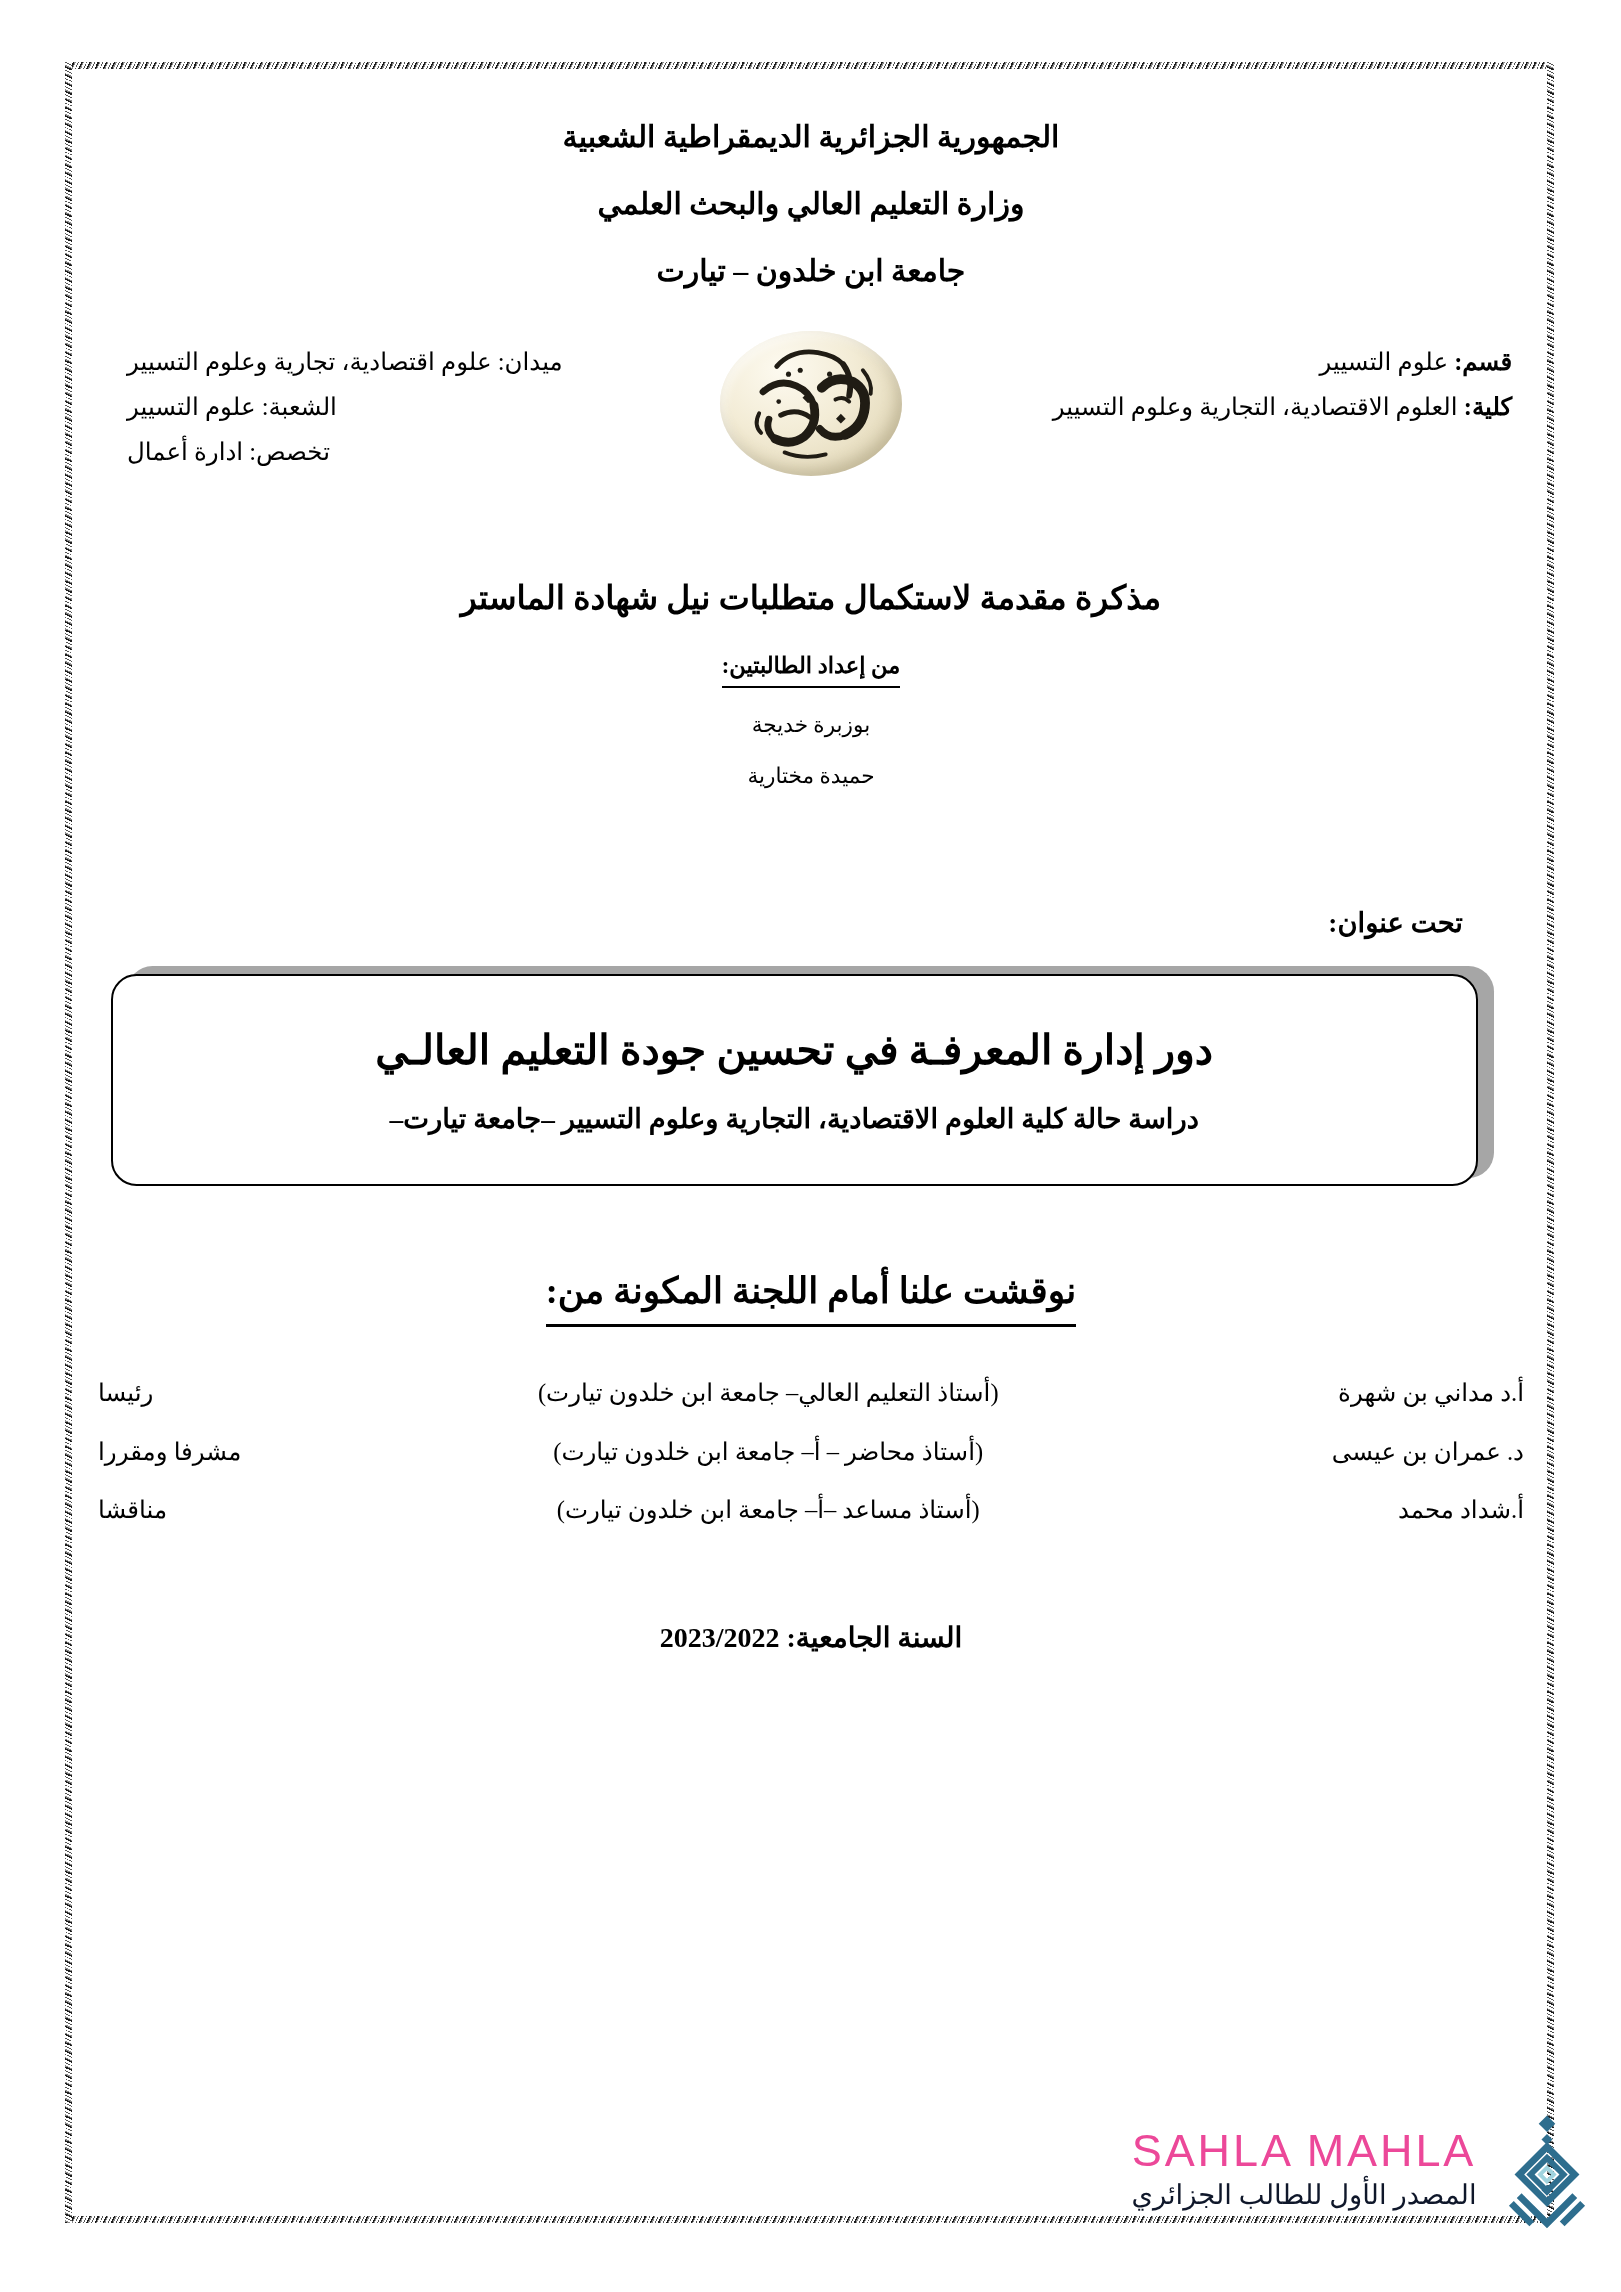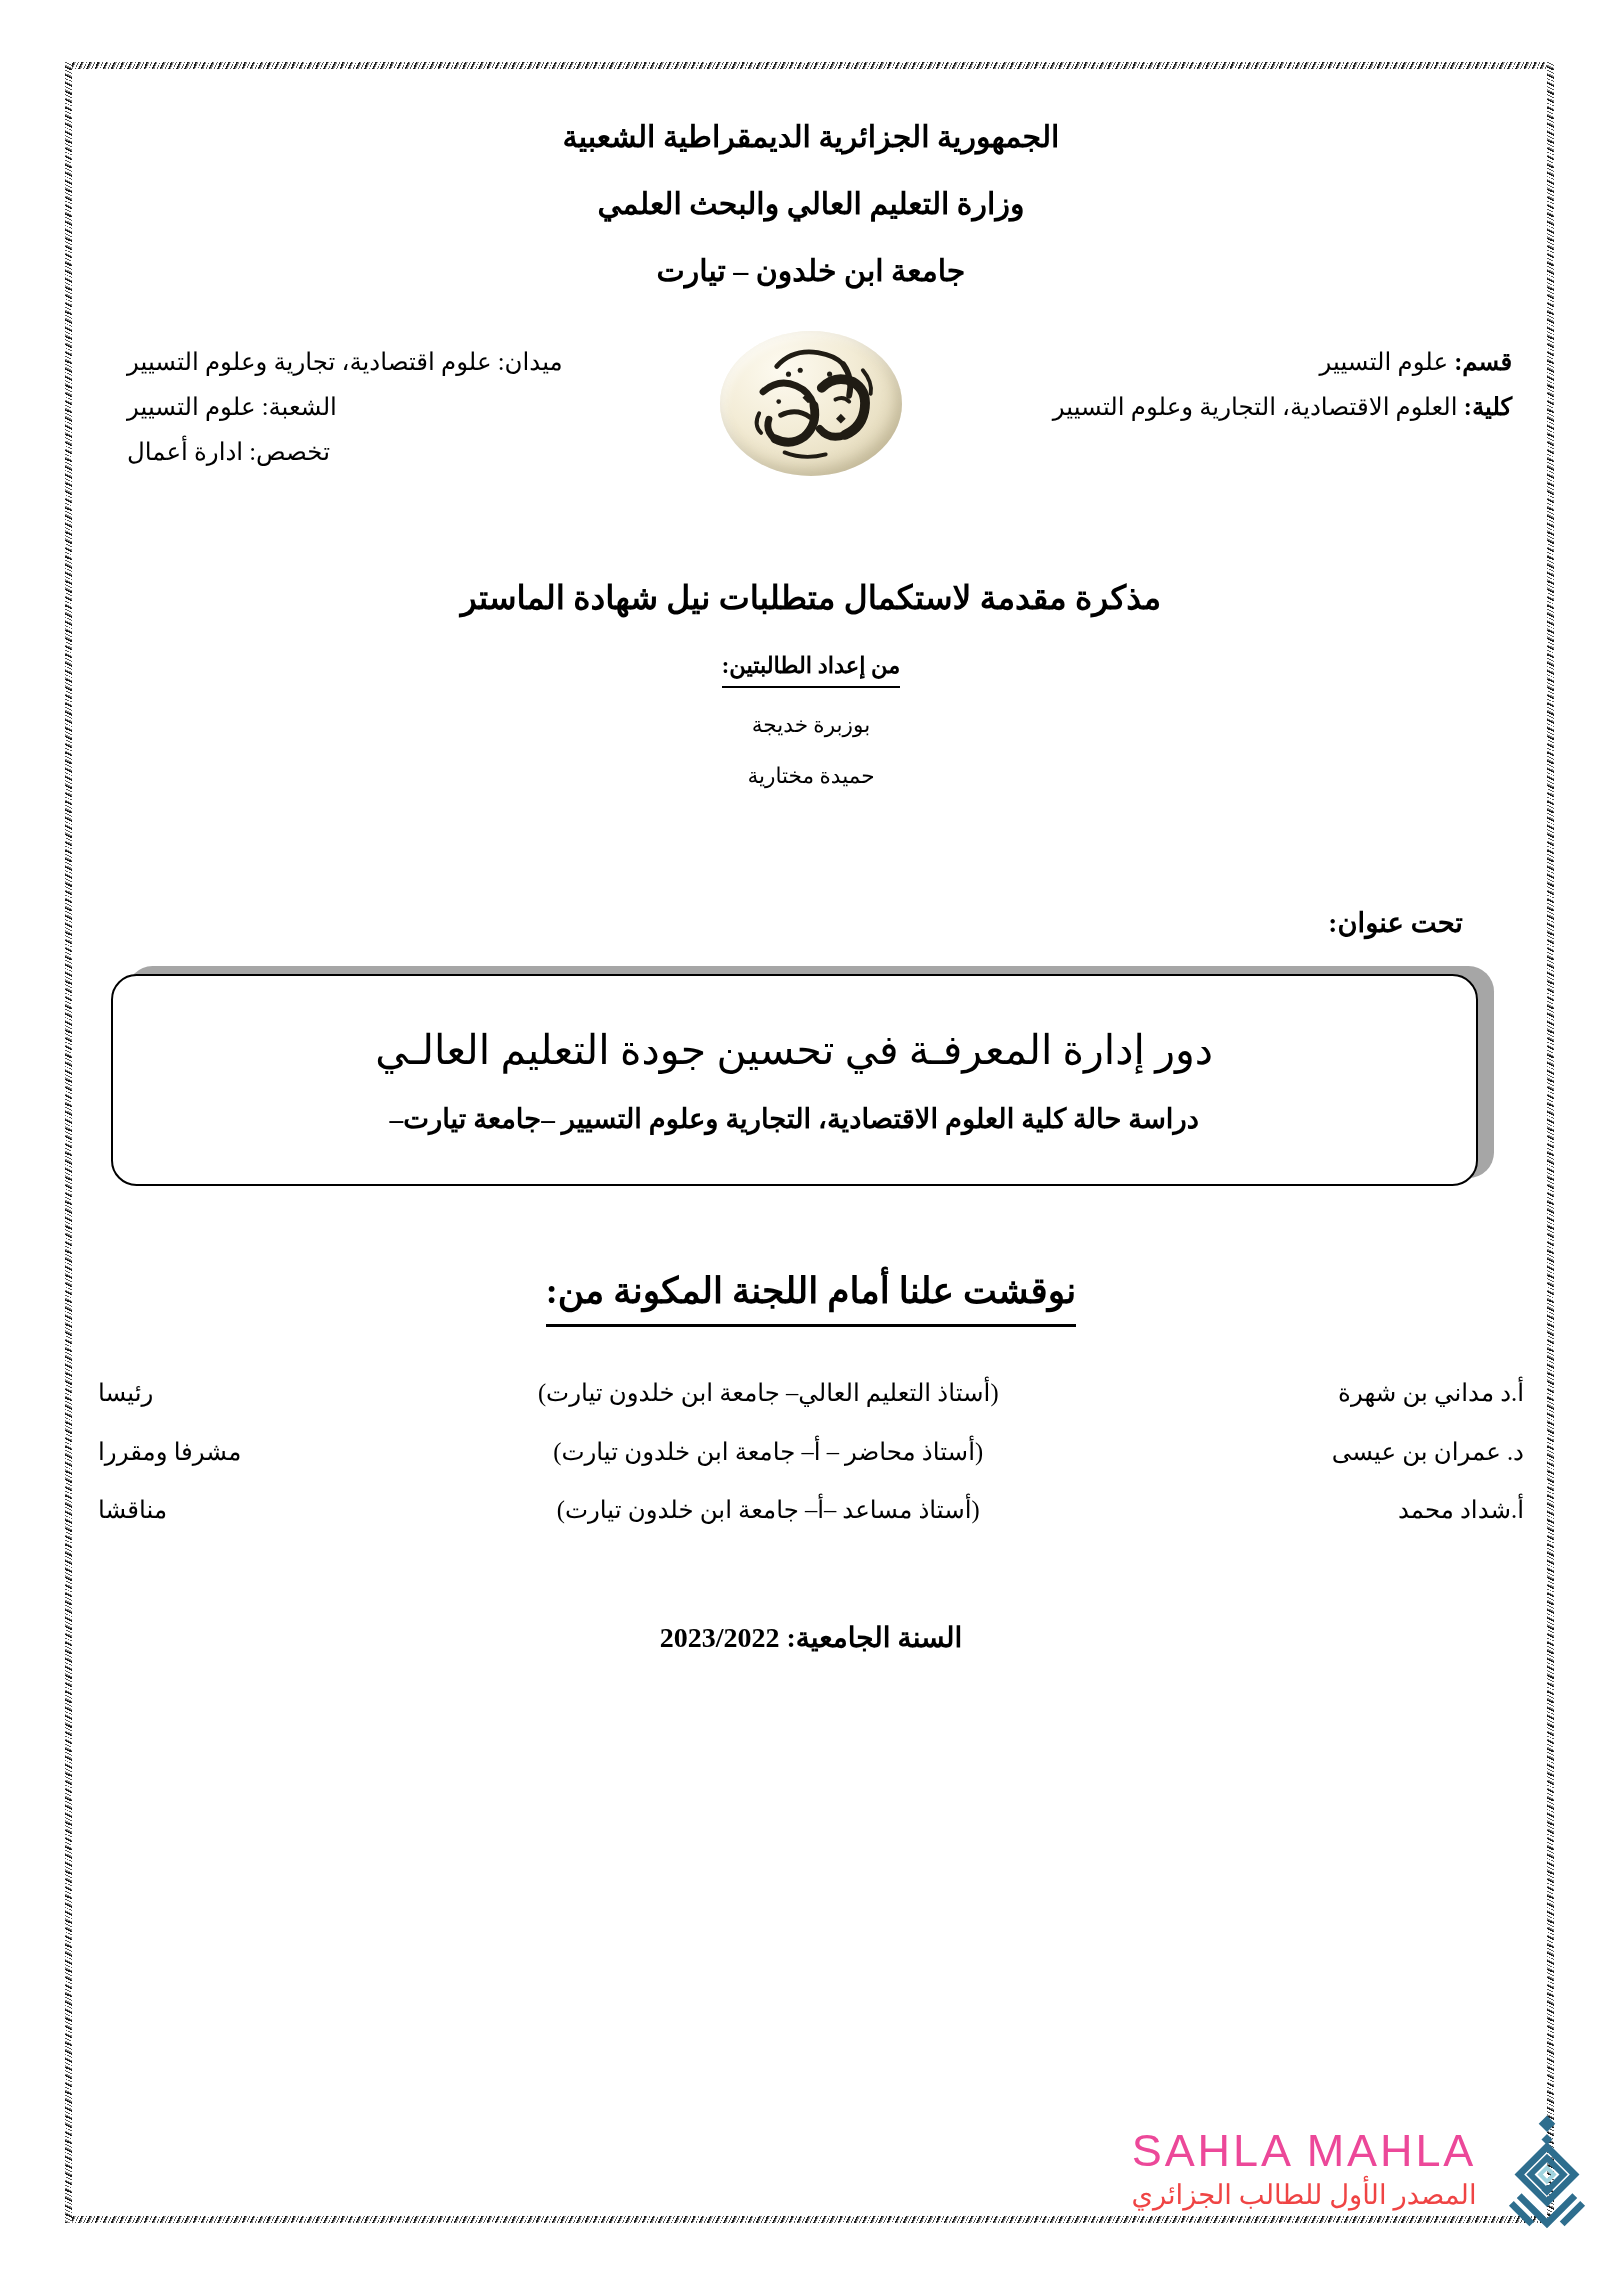--- a/index.html
+++ b/index.html
@@ -181,21 +181,21 @@
     box-sizing: border-box;
     background: #ffffff;
     border: 2.4px solid #000;
     border-radius: 25.5px;
     display: flex;
     flex-direction: column;
     align-items: center;
     justify-content: center;
   }
   .title-main {
-    font-weight: normal;
+    font-weight: bold;
     font-size: 41px;
     text-align: center;
     letter-spacing: 1px;
     padding: 0 25.5px;
   }
   .title-sub {
     font-weight: bold;
     font-size: 27.4px;
     text-align: center;
     margin-top: 29px;
@@ -253,21 +253,21 @@
   .wm-en {
     font-family: "Liberation Sans", sans-serif;
     font-size: 45px;
     letter-spacing: 2.9px;
     color: #ec4899;
     line-height: 1;
   }
   .wm-ar {
     direction: rtl;
     font-size: 27.4px;
-    color: #ef4444;
+    color: #0f172a;
     line-height: 1;
     margin-top: 9.8px;
     letter-spacing: 1px;
   }
   .wm-mark {
     position: absolute;
     left: 380px;
     top: 0;
     width: 110px;
     height: 129px;

